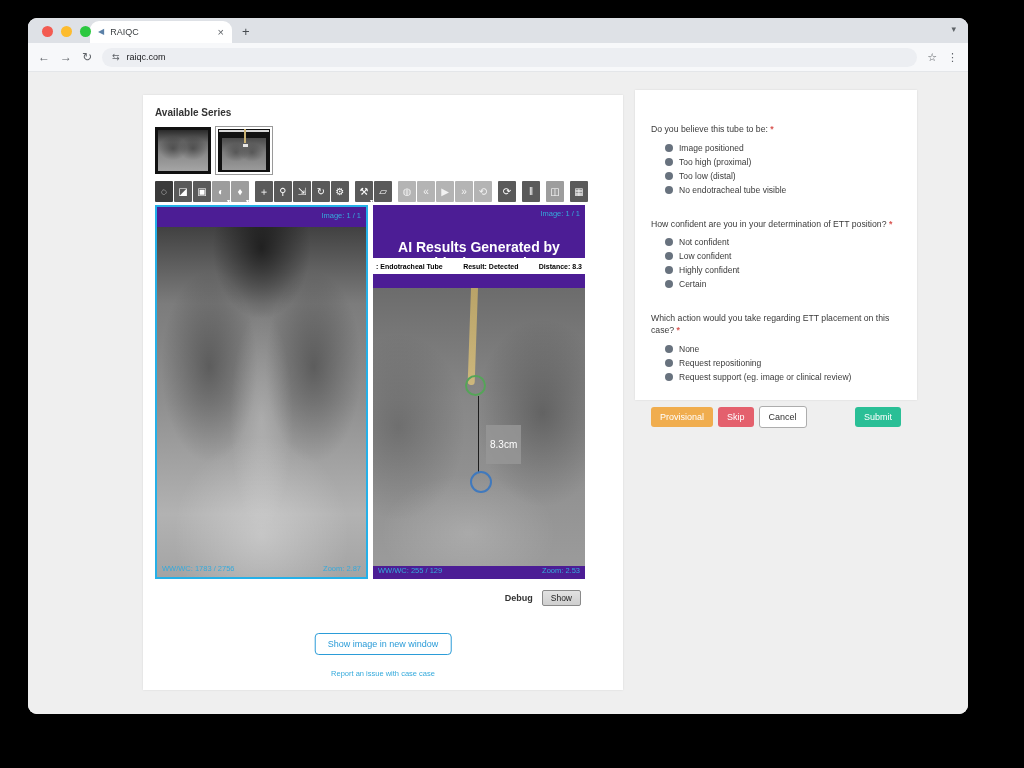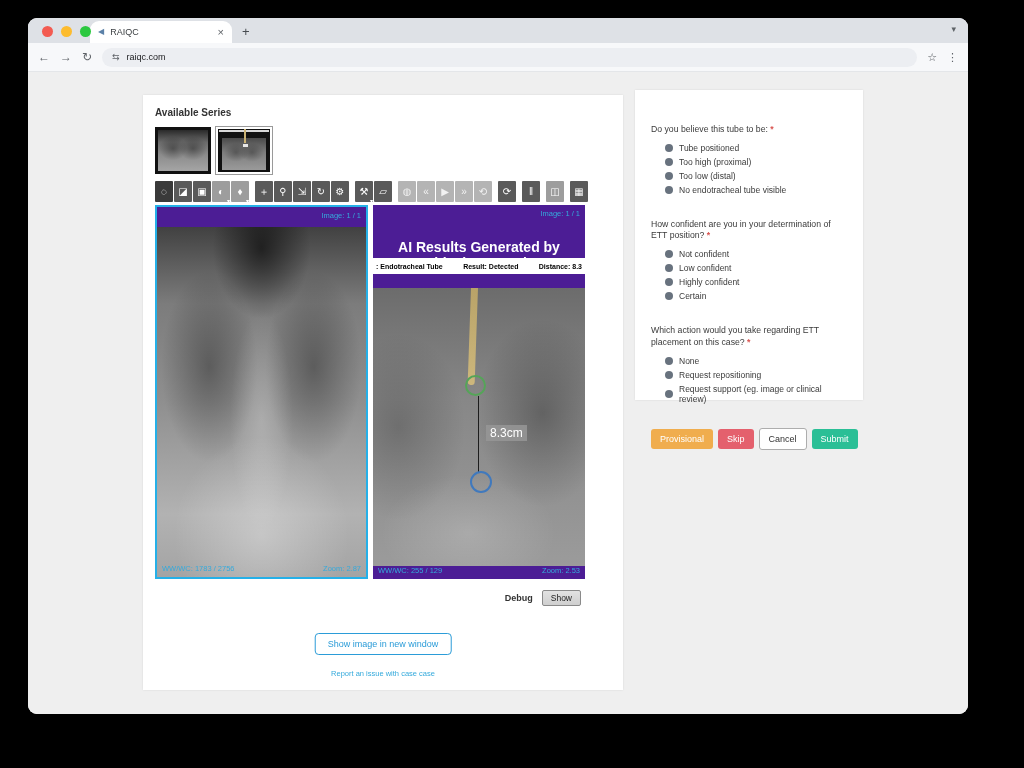--- a/index.html
+++ b/index.html
@@ -28,21 +28,21 @@
   .omnibox{flex:1;height:19px;background:#eceef2;border-radius:10px;display:flex;align-items:center;padding:0 10px;gap:7px;}
   .site-ic{font-size:9px;color:#5f6368;}
   .url{font-size:9px;color:#202124;}
   .star-ic{font-size:11px;color:#5f6368;}
   .menu-ic{font-size:11px;color:#5f6368;}
 
   
   .page{position:absolute;top:54px;left:0;right:0;bottom:0;background:#efefef;}
   .card{position:absolute;background:#fff;box-shadow:0 0 2px rgba(0,0,0,0.10);}
   .card-left{left:115px;top:23px;width:480px;height:595px;}
-  .card-right{left:607px;top:18px;width:228px;height:310px;padding:34px 16px 0 16px;}
+  .card-right{left:607px;top:18px;width:282px;height:310px;padding:34px 16px 0 16px;}
 
   
   .series-title{position:absolute;left:12px;top:12px;font-size:10px;font-weight:bold;color:#333;}
   .thumb{position:absolute;top:32px;width:56px;height:47px;background:#111;}
   .thumb-1{left:12px;}
   .thumb-2{left:73px;border:2px solid #fff;outline:1px solid #9a9a9a;}
   .thumb-xray{position:absolute;left:3px;right:3px;top:3px;bottom:3px;
     background:
       radial-gradient(40% 42% at 30% 45%, rgba(0,0,0,0.35), rgba(0,0,0,0) 70%),
       radial-gradient(40% 42% at 70% 45%, rgba(0,0,0,0.35), rgba(0,0,0,0) 70%),
@@ -87,21 +87,21 @@
   .xray-right{position:absolute;left:0;right:0;top:83px;bottom:13px;
     background:
       radial-gradient(42% 45% at 80% 45%, rgba(0,0,0,0.28), rgba(0,0,0,0) 75%),
       radial-gradient(42% 45% at 12% 50%, rgba(0,0,0,0.20), rgba(0,0,0,0) 75%),
       radial-gradient(55% 28% at 45% 88%, rgba(255,255,255,0.18), rgba(255,255,255,0) 75%),
       linear-gradient(180deg,#6c6c6c 0%,#878787 40%,#9b9b9b 100%);}
   .ett-tube{position:absolute;left:98px;top:83px;width:7px;height:97px;background:linear-gradient(180deg,#b9a368,#cdb77c);border-radius:0 0 3px 3px;transform:rotate(2deg);transform-origin:top center;z-index:6;}
   .circle-green{position:absolute;left:92px;top:170px;width:21px;height:21px;border:2px solid #55a458;border-radius:50%;z-index:7;}
   .measure-line{position:absolute;left:105px;top:191px;width:1px;height:76px;background:#1d1d1d;z-index:6;}
   .circle-blue{position:absolute;left:97px;top:266px;width:22px;height:22px;border:2px solid #4079bd;border-radius:50%;z-index:7;}
-  .measure-label{position:absolute;left:113px;top:220px;background:rgba(150,150,150,0.85);color:#fff;font-size:12px;padding:1px 4px;z-index:8;}
+  .measure-label{position:absolute;left:113px;top:220px;background:rgba(150,150,150,0.85);color:#fff;font-size:10px;padding:14px 4px;z-index:8;}
 
   
   .debug-row{position:absolute;top:495px;right:42px;display:flex;align-items:center;gap:9px;}
   .debug-label{font-size:9px;font-weight:bold;color:#333;}
   .debug-show{font-size:8.5px;color:#222;background:linear-gradient(180deg,#e2e2e2,#cfcfcf);border:1px solid #8a8a8a;border-radius:2px;padding:2px 8px;}
   .show-image-btn{position:absolute;top:538px;left:50%;transform:translateX(-50%);background:#fff;border:1px solid var(--link);border-radius:4px;color:var(--link);font-size:9px;padding:5px 12px;white-space:nowrap;}
   .report-link{position:absolute;top:574px;left:0;right:0;text-align:center;font-size:7.5px;color:var(--cyan);}
 
   
   .q-text{font-size:8.7px;color:#3a3a3a;line-height:1.35;margin-bottom:7px;}
@@ -267,21 +267,21 @@
       <div class="report-link">Report an issue with case case</div>
     </div>
 
     <div class="card card-right">
       <div>
           <div class="question">
             <div class="q-text">Do you believe this tube to be: <span class="req">*</span></div>
             <div class="opts">
               <div class="opt">
                 <span class="radio"></span>
-                <span class="opt-label">Tube positioned</span>
+                <span class="opt-label">Image positioned</span>
               </div>
               <div class="opt">
                 <span class="radio"></span>
                 <span class="opt-label">Too high (proximal)</span>
               </div>
               <div class="opt">
                 <span class="radio"></span>
                 <span class="opt-label">Too low (distal)</span>
               </div>
               <div class="opt">

